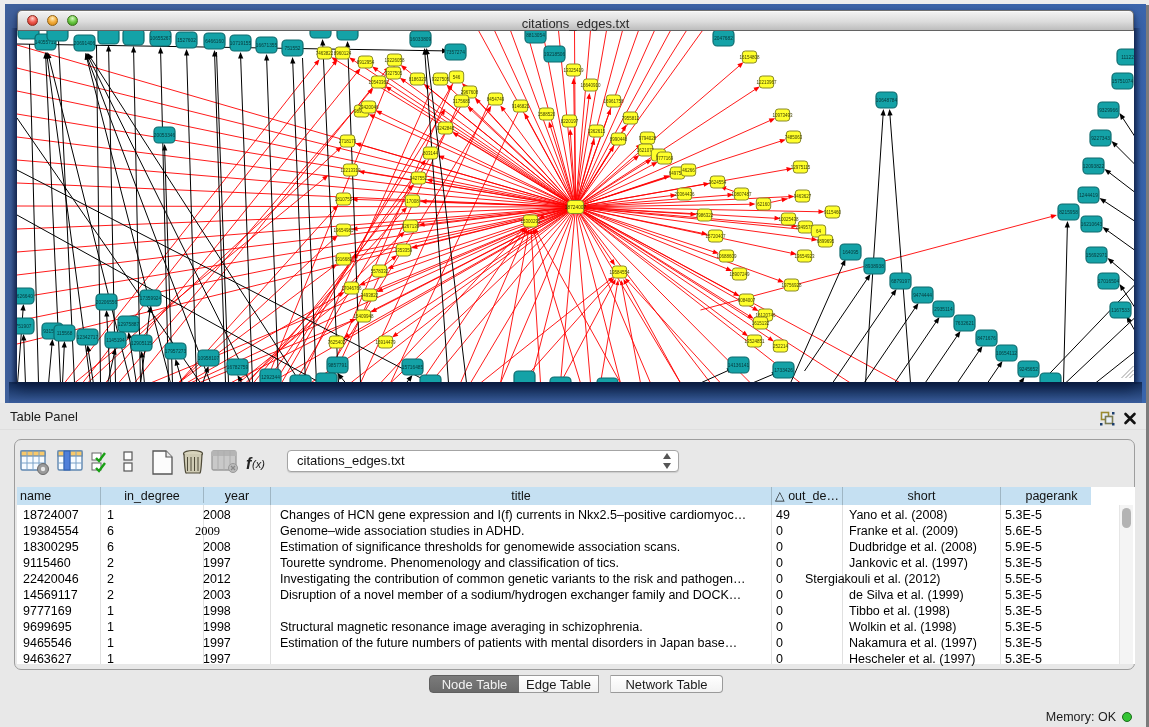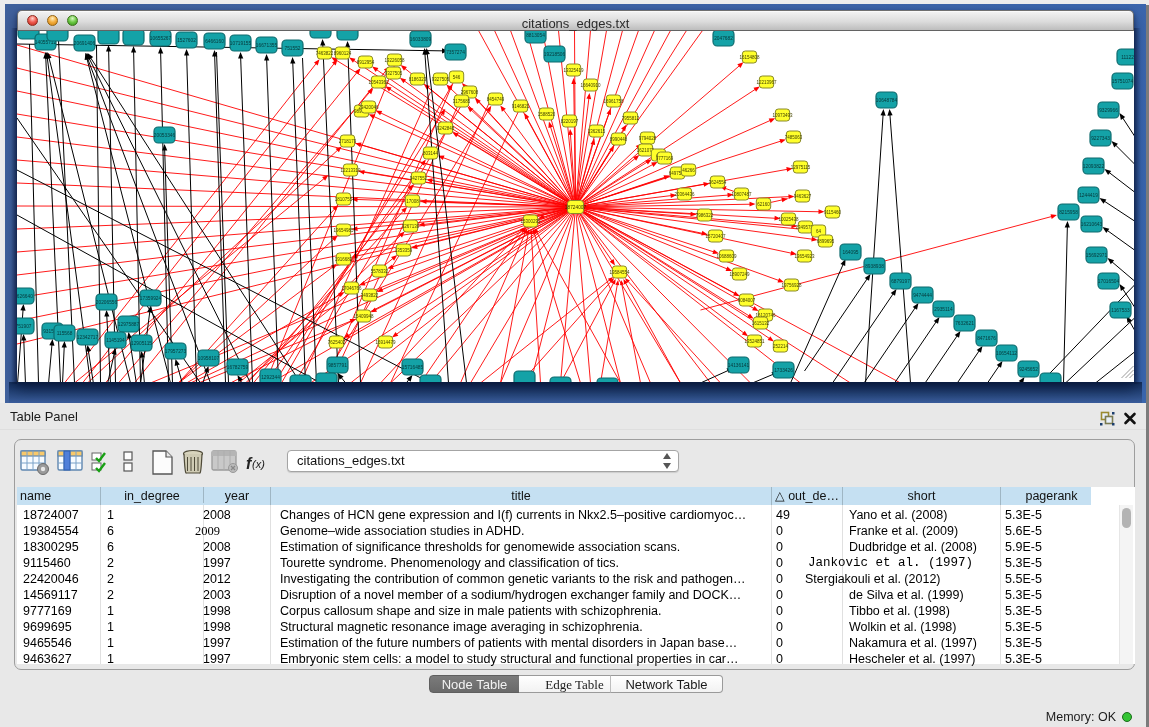--- a/index.html
+++ b/index.html
@@ -29,21 +29,21 @@
 
 #panelhead { position:absolute; left:0; top:403px; width:1146px; height:27px; background:#e8e8e8; border-bottom:1px solid #dedede;}
 #panelhead .lbl { position:absolute; left:10px; top:6px; font-size:13px; color:#1c1c1c; }
 #frame { position:absolute; left:14px; top:439px; width:1121px; height:231px; border:1px solid #9d9d9d; border-radius:7px; background:#e8e8e8; }
 #tablearea { position:absolute; left:17px; top:487px; width:1118px; height:177px; background:#ffffff; }
 
 #tabs { position:absolute; left:429px; top:675px; height:18px; font-size:13px; }
 .tab { position:absolute; top:0; height:18px; line-height:17px; text-align:center; color:#1b1b1b;
   background:linear-gradient(#ffffff,#f2f2f2); border:1px solid #9a9a9a; }
 #tab1 { left:0; width:91px; border-radius:4px 0 0 4px; background:linear-gradient(#7b7b7b,#696969); color:#f2f2f2; border-color:#5f5f5f;}
-#tab2 { left:90px; width:112px; border-left:none;font-family:Liberation Serif, serif; }
+#tab2 { left:90px; width:80px; border-left:none; }
 #tab3 { left:181px; width:113px; border-left:1px solid #bdbdbd; border-radius:0 4px 4px 0; }
 #memory { position:absolute; right:33px; top:710px; font-size:12.5px; color:#1b1b1b; }
 #memdot { position:absolute; left:1121.5px; top:711.5px; width:10px; height:10px; border-radius:50%; background:#33c433; border:1.5px solid #1c6b1c; }
 </style>
 </head>
 <body>
 <div id="topbg"></div>
 <div id="blue"></div>
 <div id="winshadow"></div>
 <div id="winshadow2"></div>
@@ -839,61 +839,59 @@
     <div style="position:absolute;left:203px;top:35px;white-space:nowrap;">2008</div>
     <div style="position:absolute;left:280px;top:35px;white-space:nowrap;">Estimation of significance thresholds for genomewide association scans.</div>
     <div style="position:absolute;left:776px;top:35px;white-space:nowrap;">0</div>
     <div style="position:absolute;left:849px;top:35px;white-space:nowrap;">Dudbridge et al. (2008)</div>
     <div style="position:absolute;left:1005px;top:35px;white-space:nowrap;">5.9E-5</div>
     <div style="position:absolute;left:23px;top:51px;white-space:nowrap;">9115460</div>
     <div style="position:absolute;left:107px;top:51px;white-space:nowrap;">2</div>
     <div style="position:absolute;left:203px;top:51px;white-space:nowrap;">1997</div>
     <div style="position:absolute;left:280px;top:51px;white-space:nowrap;">Tourette syndrome. Phenomenology and classification of tics.</div>
     <div style="position:absolute;left:776px;top:51px;white-space:nowrap;">0</div>
-    <div style="position:absolute;left:808px;top:51px;white-space:nowrap;font-family:Liberation Mono, monospace;">Jankovic et al. (1997)</div>
+    <div style="position:absolute;left:849px;top:51px;white-space:nowrap;">Jankovic et al. (1997)</div>
     <div style="position:absolute;left:1005px;top:51px;white-space:nowrap;">5.3E-5</div>
     <div style="position:absolute;left:23px;top:67px;white-space:nowrap;">22420046</div>
     <div style="position:absolute;left:107px;top:67px;white-space:nowrap;">2</div>
     <div style="position:absolute;left:203px;top:67px;white-space:nowrap;">2012</div>
     <div style="position:absolute;left:280px;top:67px;white-space:nowrap;">Investigating the contribution of common genetic variants to the risk and pathogen…</div>
     <div style="position:absolute;left:776px;top:67px;white-space:nowrap;">0</div>
     <div style="position:absolute;left:805px;top:67px;white-space:nowrap;">Stergiakouli et al. (2012)</div>
     <div style="position:absolute;left:1005px;top:67px;white-space:nowrap;">5.5E-5</div>
     <div style="position:absolute;left:23px;top:83px;white-space:nowrap;">14569117</div>
     <div style="position:absolute;left:107px;top:83px;white-space:nowrap;">2</div>
     <div style="position:absolute;left:203px;top:83px;white-space:nowrap;">2003</div>
     <div style="position:absolute;left:280px;top:83px;white-space:nowrap;">Disruption of a novel member of a sodium/hydrogen exchanger family and DOCK…</div>
     <div style="position:absolute;left:776px;top:83px;white-space:nowrap;">0</div>
     <div style="position:absolute;left:849px;top:83px;white-space:nowrap;">de Silva et al. (1999)</div>
     <div style="position:absolute;left:1005px;top:83px;white-space:nowrap;">5.3E-5</div>
     <div style="position:absolute;left:23px;top:99px;white-space:nowrap;">9777169</div>
     <div style="position:absolute;left:107px;top:99px;white-space:nowrap;">1</div>
     <div style="position:absolute;left:203px;top:99px;white-space:nowrap;">1998</div>
-    <div style="position:absolute;left:280px;top:99px;white-space:nowrap;">Corpus callosum shape and size in male patients with schizophrenia.</div>
     <div style="position:absolute;left:776px;top:99px;white-space:nowrap;">0</div>
     <div style="position:absolute;left:849px;top:99px;white-space:nowrap;">Tibbo et al. (1998)</div>
     <div style="position:absolute;left:1005px;top:99px;white-space:nowrap;">5.3E-5</div>
     <div style="position:absolute;left:23px;top:115px;white-space:nowrap;">9699695</div>
     <div style="position:absolute;left:107px;top:115px;white-space:nowrap;">1</div>
     <div style="position:absolute;left:203px;top:115px;white-space:nowrap;">1998</div>
     <div style="position:absolute;left:280px;top:115px;white-space:nowrap;">Structural magnetic resonance image averaging in schizophrenia.</div>
     <div style="position:absolute;left:776px;top:115px;white-space:nowrap;">0</div>
     <div style="position:absolute;left:849px;top:115px;white-space:nowrap;">Wolkin et al. (1998)</div>
     <div style="position:absolute;left:1005px;top:115px;white-space:nowrap;">5.3E-5</div>
     <div style="position:absolute;left:23px;top:131px;white-space:nowrap;">9465546</div>
     <div style="position:absolute;left:107px;top:131px;white-space:nowrap;">1</div>
     <div style="position:absolute;left:203px;top:131px;white-space:nowrap;">1997</div>
     <div style="position:absolute;left:280px;top:131px;white-space:nowrap;">Estimation of the future numbers of patients with mental disorders in Japan base…</div>
     <div style="position:absolute;left:776px;top:131px;white-space:nowrap;">0</div>
     <div style="position:absolute;left:849px;top:131px;white-space:nowrap;">Nakamura et al. (1997)</div>
     <div style="position:absolute;left:1005px;top:131px;white-space:nowrap;">5.3E-5</div>
     <div style="position:absolute;left:23px;top:147px;white-space:nowrap;">9463627</div>
     <div style="position:absolute;left:107px;top:147px;white-space:nowrap;">1</div>
     <div style="position:absolute;left:203px;top:147px;white-space:nowrap;">1997</div>
-    <div style="position:absolute;left:280px;top:147px;white-space:nowrap;">Embryonic stem cells: a model to study structural and functional properties in car…</div>
     <div style="position:absolute;left:776px;top:147px;white-space:nowrap;">0</div>
     <div style="position:absolute;left:849px;top:147px;white-space:nowrap;">Hescheler et al. (1997)</div>
     <div style="position:absolute;left:1005px;top:147px;white-space:nowrap;">5.3E-5</div>
   </div>
 <div style="position:absolute;left:1119px;top:505px;width:14px;height:159px;background:#f4f4f4;border-left:1px solid #e6e6e6;"></div>
 <div style="position:absolute;left:1121.5px;top:508px;width:9px;height:20px;background:#b3b3b3;border-radius:5px;"></div>
 <div id="tabs">
   <div class="tab" id="tab1">Node Table</div>
   <div class="tab" id="tab2">Edge Table</div>
   <div class="tab" id="tab3">Network Table</div>

